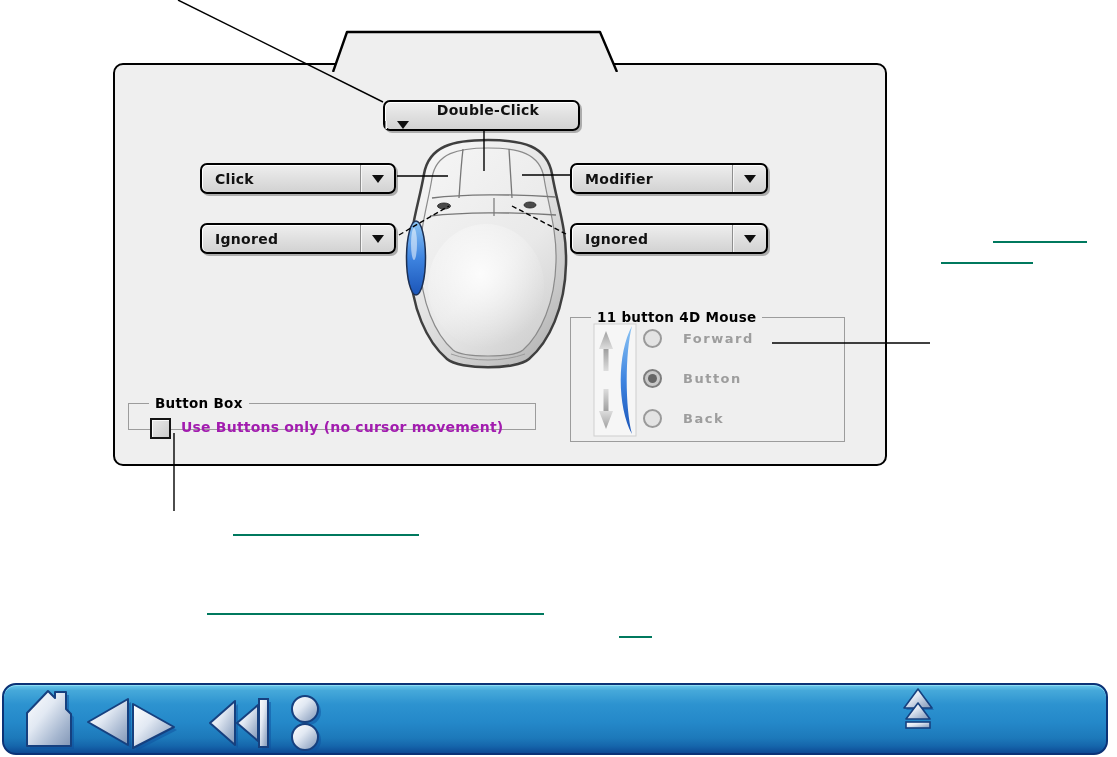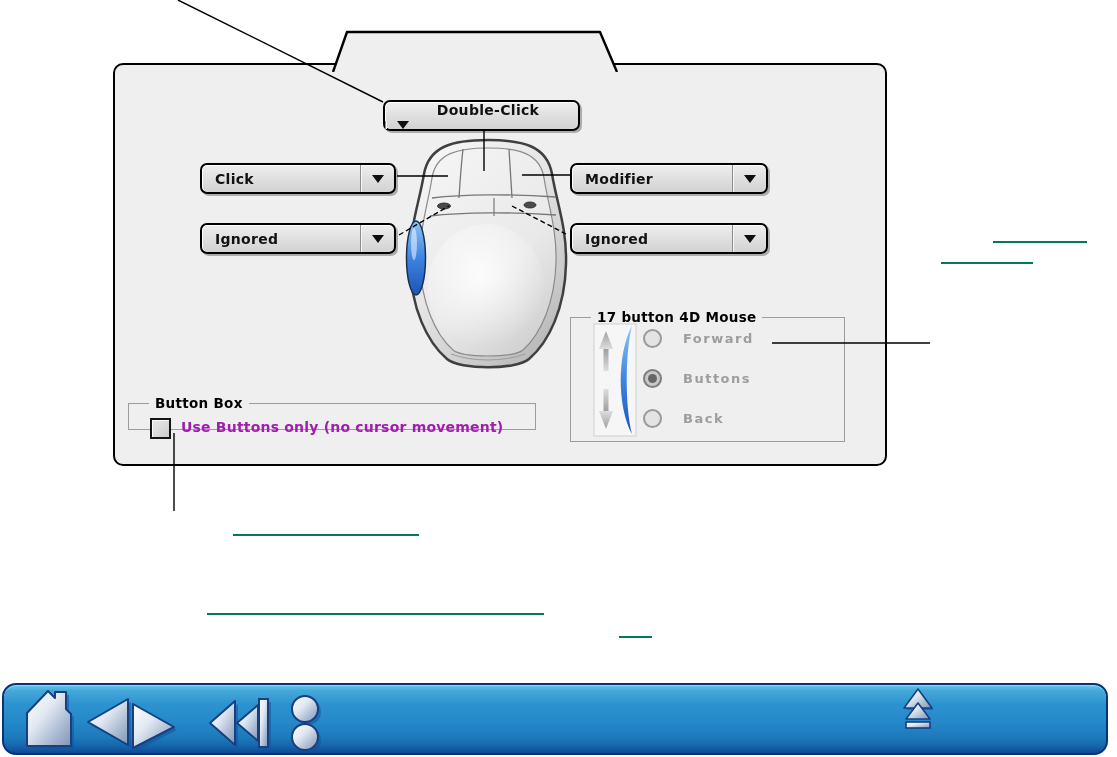--- a/index.html
+++ b/index.html
@@ -156,21 +156,21 @@
     <path d="M 106,13 C 107,30 108,46 109,62" fill="none" stroke="#777" stroke-width="1.3"></path>
     <path d="M 91,62 L 91,80" stroke="#777" stroke-width="1.2"></path>
     <path d="M 48,218 C 70,226 100,226 122,218" fill="none" stroke="#9a9a9a" stroke-width="1"></path>
     <ellipse cx="41" cy="70" rx="6.5" ry="3" fill="#4a4a4a" stroke="#222" stroke-width="0.8"></ellipse>
     <ellipse cx="127" cy="69" rx="6" ry="3" fill="#4a4a4a" stroke="#222" stroke-width="0.8"></ellipse>
     <ellipse cx="13" cy="122" rx="9.5" ry="37" fill="url(#wheelGrad)" stroke="#1c2f52" stroke-width="1.5"></ellipse>
     <ellipse cx="11" cy="108" rx="3" ry="16" fill="#ffffff" opacity="0.5"></ellipse>
   </svg>
 
   <div class="groupbox" id="grp-4d">
-    <span class="grp-title">17 button 4D Mouse</span>
+    <span class="grp-title">11 button 4D Mouse</span>
     <svg class="wheel-svg" width="44" height="114" viewBox="0 0 44 114">
       <defs>
         <linearGradient id="wheelGrad2" x1="0" y1="0" x2="0" y2="1">
           <stop offset="0" stop-color="#8cc4f4"></stop>
             <stop offset="0.5" stop-color="#3e84e0"></stop>
           <stop offset="1" stop-color="#1b55b8"></stop>
         </linearGradient>
         <linearGradient id="arrGradUp" x1="0" y1="0" x2="0" y2="1">
           <stop offset="0" stop-color="#9f9f9f"></stop>
             <stop offset="1" stop-color="#dddddd"></stop>
@@ -186,21 +186,21 @@
       <rect x="10.5" y="66" width="5" height="22" fill="url(#arrGradDn)"></rect>
       <polygon points="6,88 20,88 13,106" fill="url(#arrGradDn)"></polygon>
       <path d="M 39,3 C 24,30 24,84 39,111 C 32,84 32,30 39,3 Z" fill="url(#wheelGrad2)"></path>
     </svg>
     <div class="radio-row" id="radio-0">
       <span class="radio-circle"></span>
       <span class="radio-label">Forward</span>
     </div>
     <div class="radio-row selected" id="radio-1">
       <span class="radio-circle"></span>
-      <span class="radio-label">Buttons</span>
+      <span class="radio-label">Button</span>
     </div>
     <div class="radio-row" id="radio-2">
       <span class="radio-circle"></span>
       <span class="radio-label">Back</span>
     </div>
   </div>
 
   <div class="groupbox" id="grp-bb">
     <span class="grp-title">Button Box</span>
     <span class="cb"></span>

